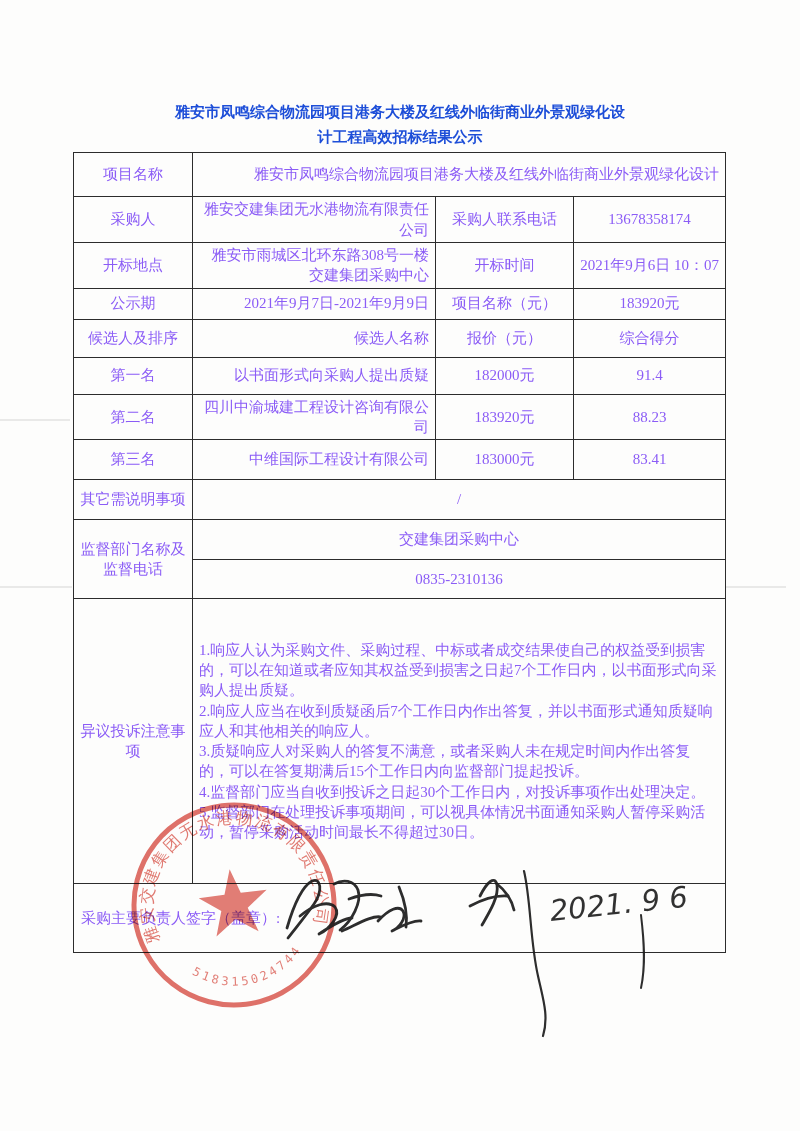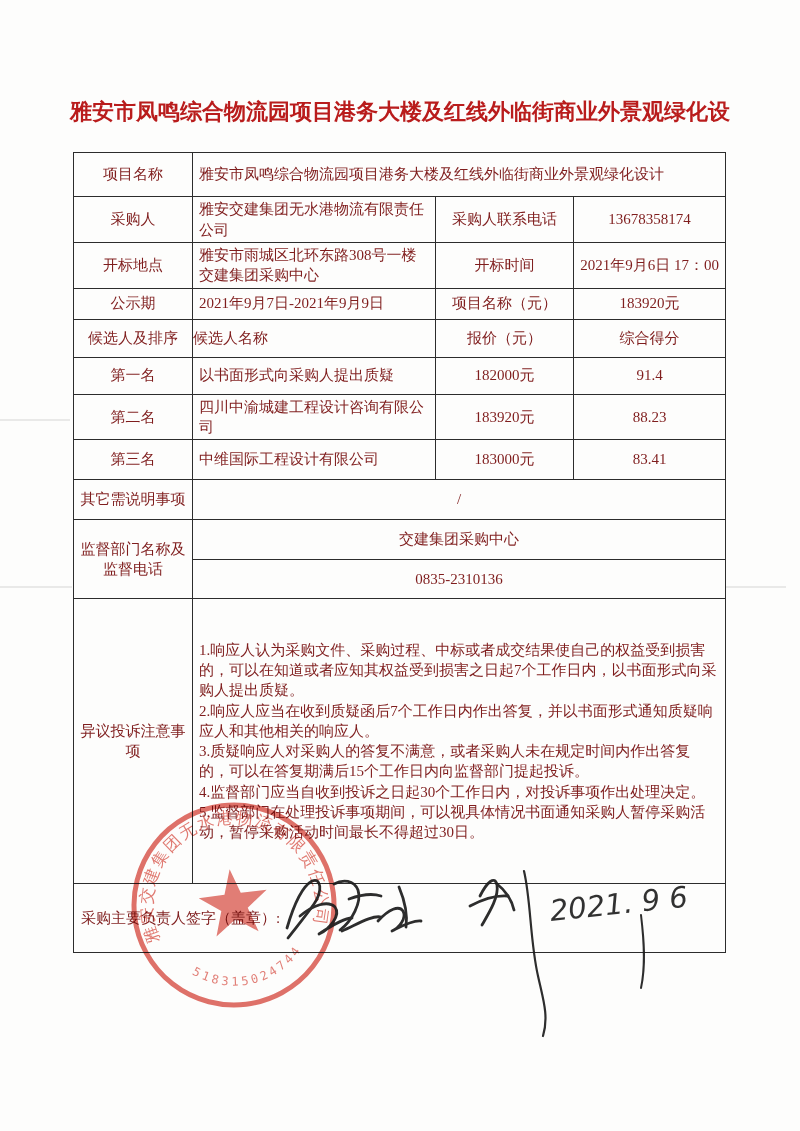--- a/index.html
+++ b/index.html
@@ -9,37 +9,37 @@
     width:800px; height:1131px;
     background:#fdfdfc;
     font-family:"Liberation Serif","DejaVu Serif",serif;
     color:#1b1b1b;
     overflow:hidden;
   }
   .doc-title {
     position:absolute; top:99px; left:0; width:100%;
     text-align:center;
     font-family:"Liberation Sans","DejaVu Sans",sans-serif;
-    font-weight:bold; font-size:22px; line-height:25px;
-    color:#b91c1c;
+    font-weight:bold; font-size:15px; line-height:25px;
+    color:#1d4ed8;
   }
   table.main {
     position:absolute; left:73px; top:152px;
     width:652px;
     border-collapse:collapse; table-layout:fixed;
-    font-size:15px; color:#7f1d1d;
+    font-size:15px; color:#8b5cf6;
   }
   table.main td {
     border:1.6px solid #2c2c2c;
     padding:2px 6px;
     vertical-align:middle;
     line-height:1.35;
   }
   td.c { text-align:center;font-family:Liberation Serif, serif; }
-  td.l { text-align:left; padding-left:9px; padding-right:5px; }
+  td.l { text-align:right; padding-left:9px; padding-right:5px; }
   td.label { text-align:center; }
   .pre { white-space:pre-line; }
   .objection-text {
     line-height:23px;
     text-align:left;
     padding:6px 10px 6px 12px;
   }
   .sign-cell { position:relative;margin-left:11px; }
   .sign-label { position:absolute; left:7px; top:50%; transform:translateY(-50%); }
   
@@ -59,20 +59,21 @@
   
   .scanline { position:absolute; height:1.5px; background:rgba(60,60,60,.10); }
 </style>
 </head>
 <body>
 
 <div class="sheet">
 
   <div class="doc-title">
     <div>雅安市凤鸣综合物流园项目港务大楼及红线外临街商业外景观绿化设</div>
+    <div>计工程高效招标结果公示</div>
   </div>
 
   <table class="main">
     <colgroup>
       <col style="width:119px">
         <col style="width:243px">
         <col style="width:138px">
         <col style="width:152px">
     </colgroup>
     <tbody>
@@ -83,21 +84,21 @@
       <tr style="height:46px">
         <td class="label">采购人</td>
         <td class="l">雅安交建集团无水港物流有限责任公司</td>
         <td class="c">采购人联系电话</td>
         <td class="c">13678358174</td>
       </tr>
       <tr style="height:39px">
         <td class="label">开标地点</td>
         <td class="l">雅安市雨城区北环东路308号一楼交建集团采购中心</td>
         <td class="c">开标时间</td>
-        <td class="c">2021年9月6日 17：00</td>
+        <td class="c">2021年9月6日 10：07</td>
       </tr>
       <tr style="height:31px">
         <td class="label">公示期</td>
         <td class="l">2021年9月7日-2021年9月9日</td>
         <td class="c">项目名称（元）</td>
         <td class="c">183920元</td>
       </tr>
       <tr style="height:38px">
         <td class="label">候选人及排序</td>
         <td class="l" style="padding-left:0">候选人名称</td>

